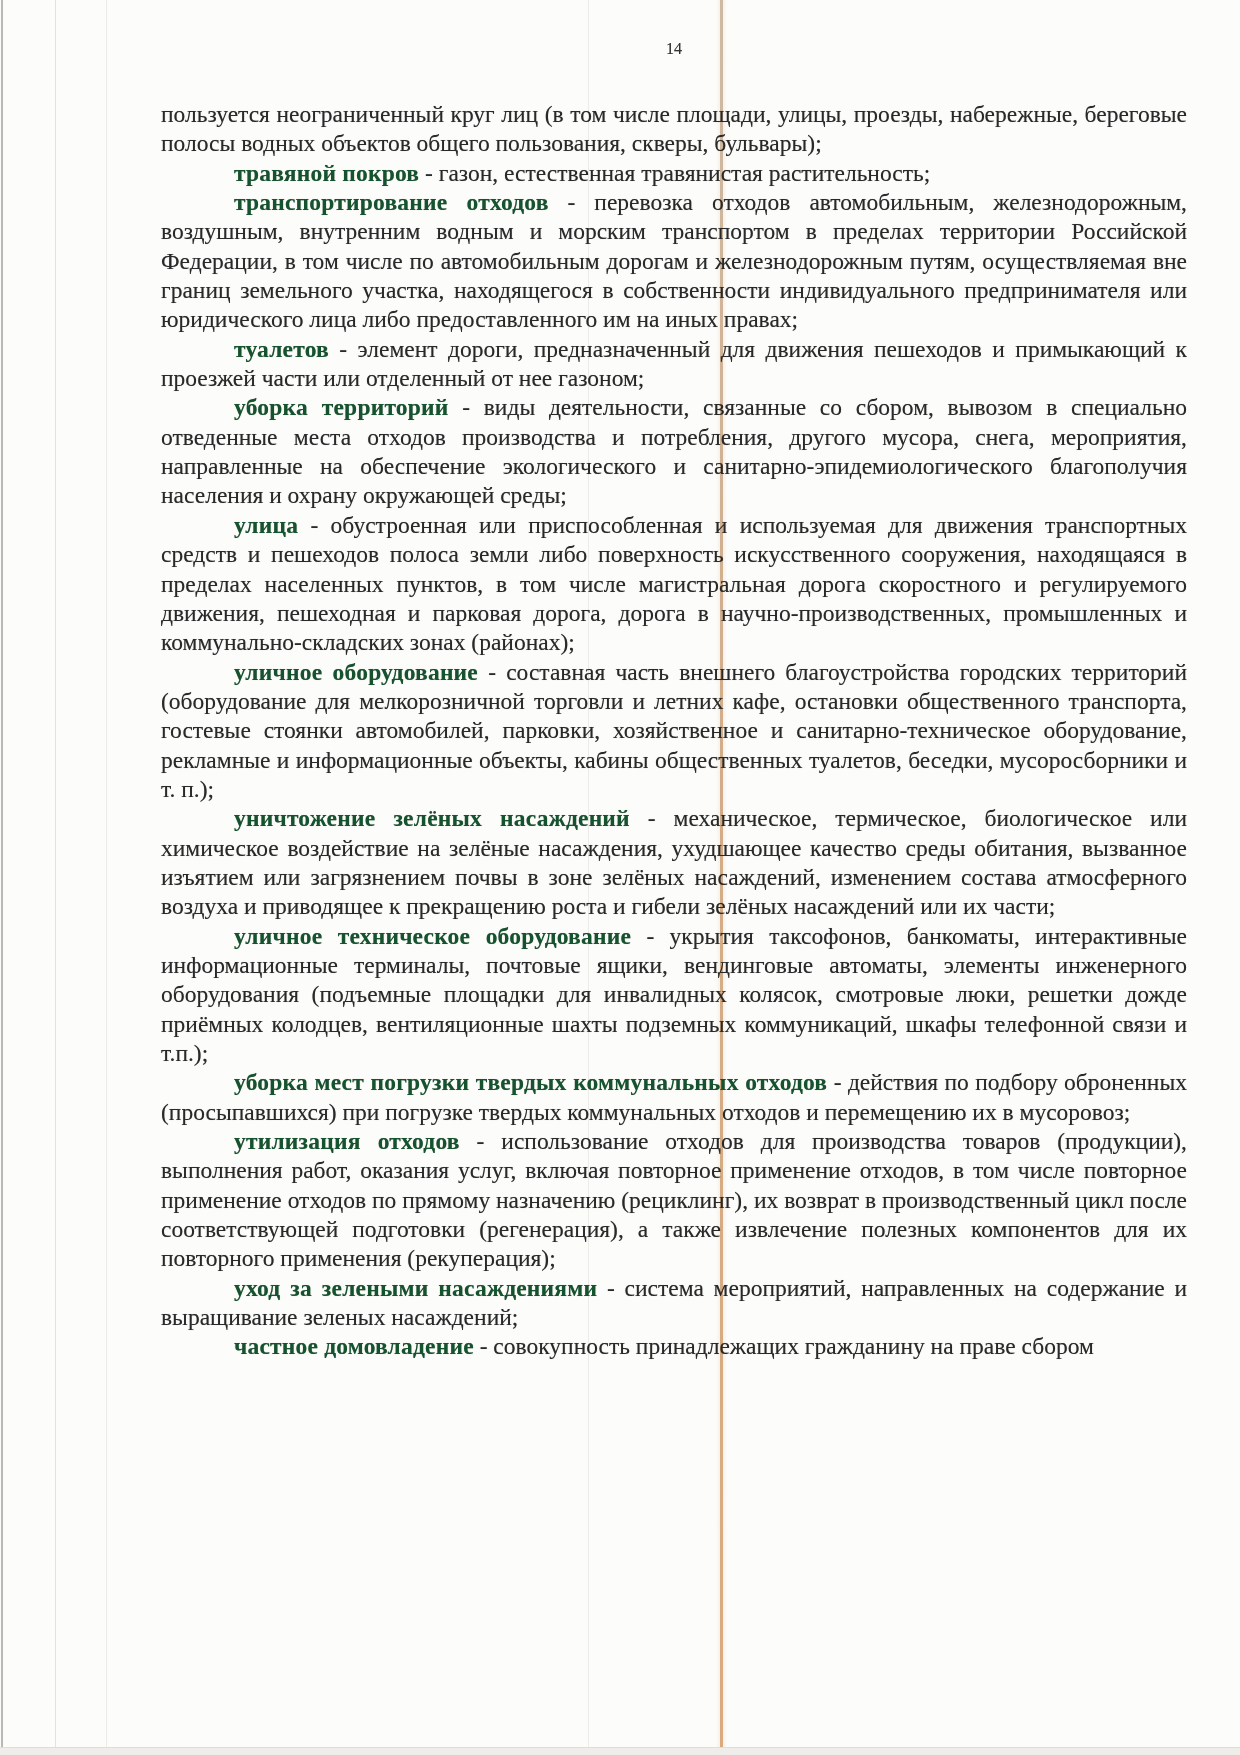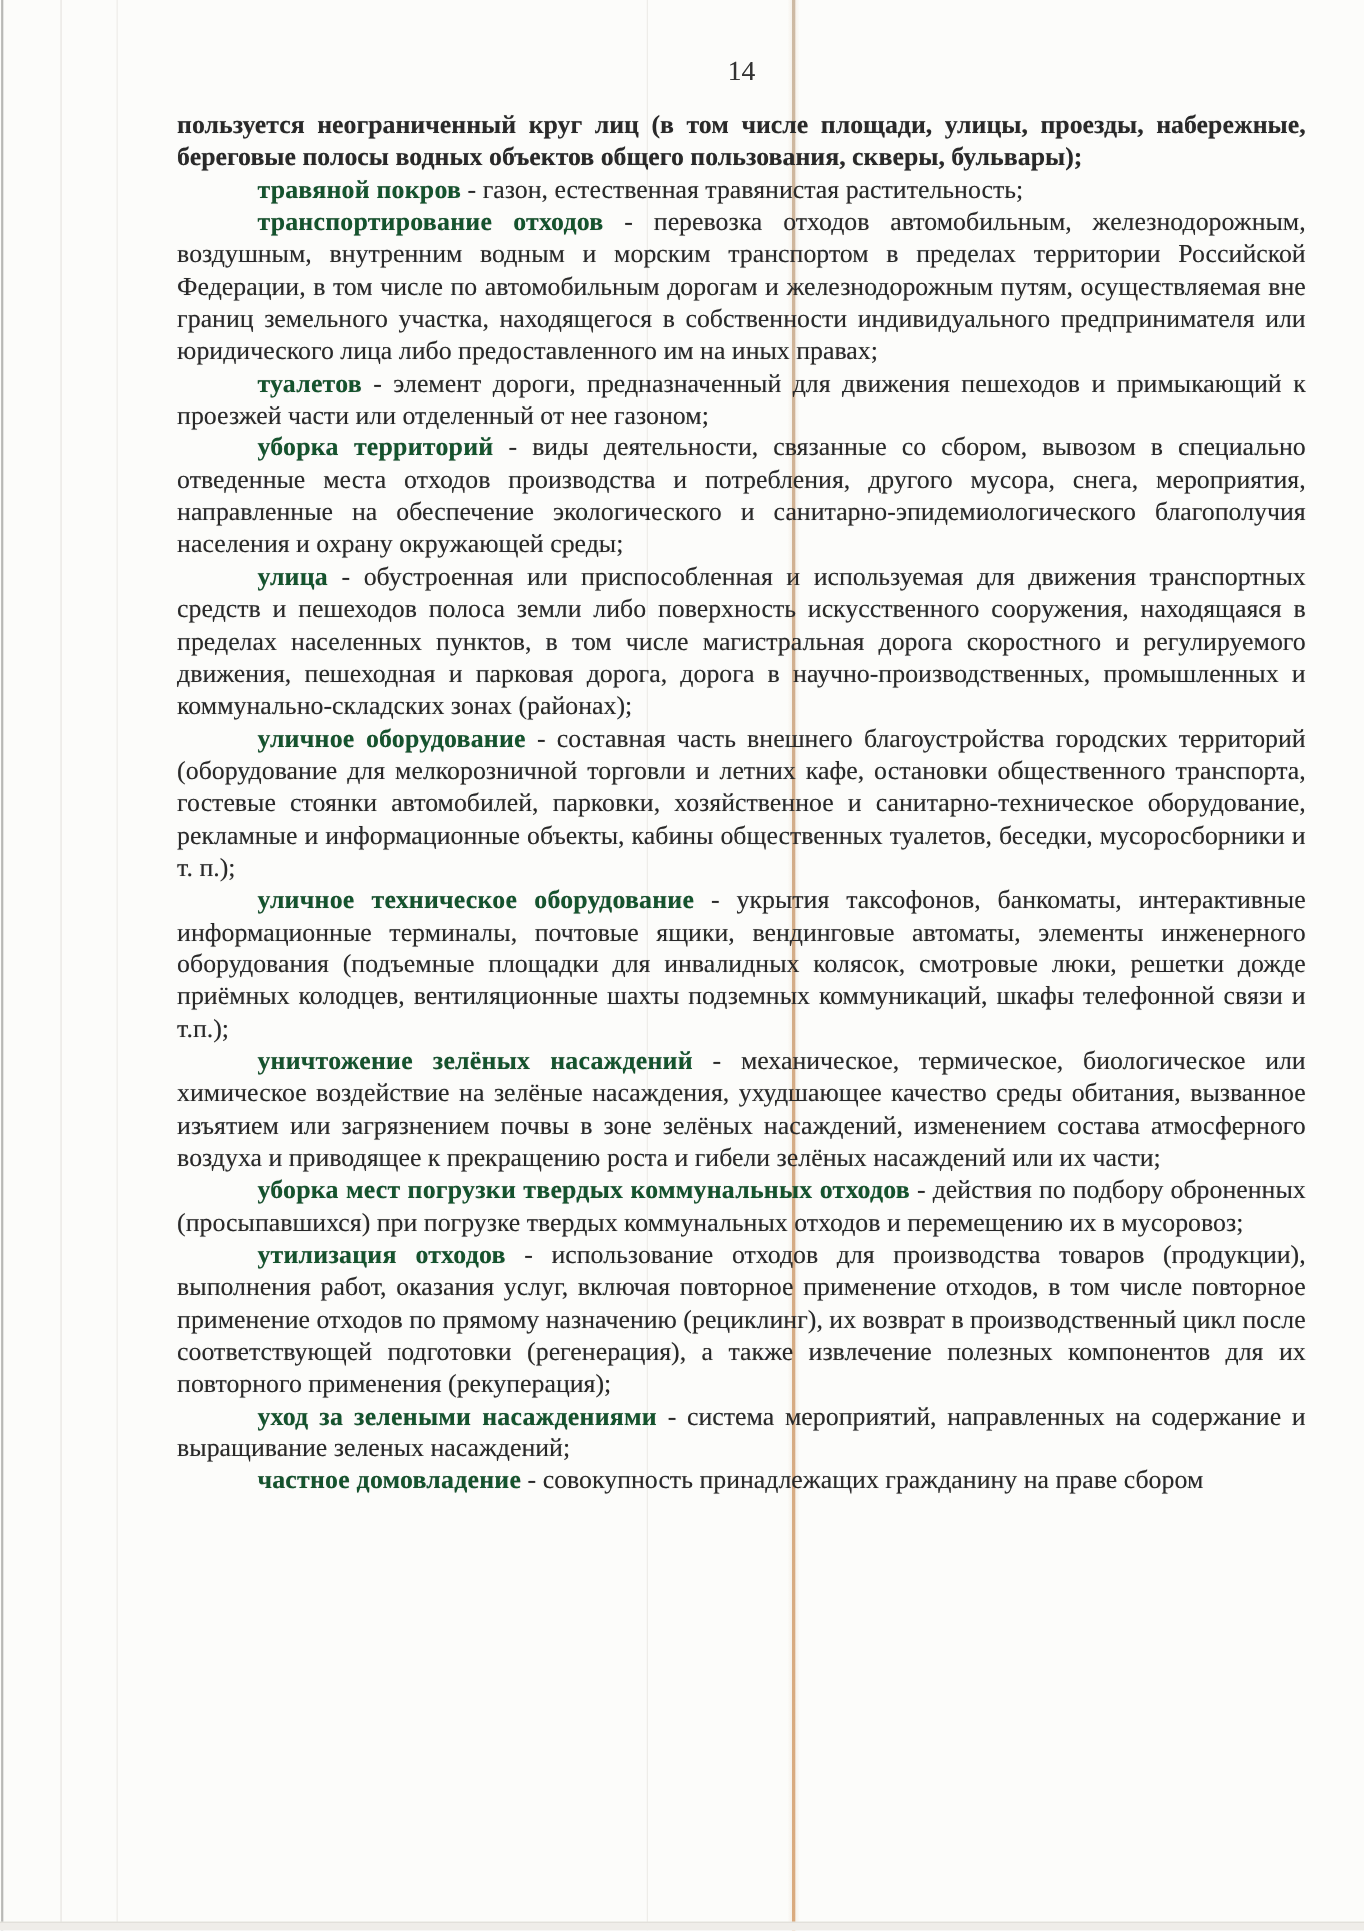--- a/index.html
+++ b/index.html
@@ -66,43 +66,41 @@
     background: #efede9;
     border-top: 1px solid #dfddd8;
   }
   
   .page-number {
     position: absolute;
     top: 40px;
     left: 161px;
     width: 1026px;
     text-align: center;
-    font-size: 25px;
+    font-size: 16px;
     color: #333;
     text-shadow: 0 0 0.6px rgba(50,50,50,0.5);
-    margin-top: 12px;
   }
   .body-text {
     position: absolute;
     top: 100px;
     left: 161px;
     width: 1026px;
     font-size: 23.5px;
     line-height: 29.35px;
     text-align: justify;
     color: #292929;
     text-shadow: 0 0 0.7px rgba(45,45,45,0.45);
   }
   .body-text p {
     margin: 0;
     text-indent: 73px;
   }
   .body-text p.continuation {
     text-indent: 0;
-    font-weight: bold;
   }
   .body-text b {
     color: #14532d;
     letter-spacing: 0.2px;
   }
 </style>
 </head>
 <body>
 
 <div class="page" style="--page-bg: #fcfcfa;">
@@ -118,21 +116,21 @@
   <div class="page-number">14</div>
 
   <div class="body-text">
       <p class="continuation"><span>пользуется неограниченный круг лиц (в том числе площади, улицы, проезды, набережные, береговые полосы водных объектов общего пользования, скверы, бульвары);</span></p>
       <p><b>травяной покров</b><span> - газон, естественная травянистая растительность;</span></p>
       <p><b>транспортирование отходов</b><span> - перевозка отходов автомобильным, железнодорожным, воздушным, внутренним водным и морским транспортом в пределах территории Российской Федерации, в том числе по автомобильным дорогам и железнодорожным путям, осуществляемая вне границ земельного участка, находящегося в собственности индивидуального предпринимателя или юридического лица либо предоставленного им на иных правах;</span></p>
       <p><b>туалетов</b><span> - элемент дороги, предназначенный для движения пешеходов и примыкающий к проезжей части или отделенный от нее газоном;</span></p>
       <p><b>уборка территорий</b><span> - виды деятельности, связанные со сбором, вывозом в специально отведенные места отходов производства и потребления, другого мусора, снега, мероприятия, направленные на обеспечение экологического и санитарно-эпидемиологического благополучия населения и охрану окружающей среды;</span></p>
       <p><b>улица</b><span> - обустроенная или приспособленная и используемая для движения транспортных средств и пешеходов полоса земли либо поверхность искусственного сооружения, находящаяся в пределах населенных пунктов, в том числе магистральная дорога скоростного и регулируемого движения, пешеходная и парковая дорога, дорога в научно-производственных, промышленных и коммунально-складских зонах (районах);</span></p>
       <p><b>уличное оборудование</b><span> - составная часть внешнего благоустройства городских территорий (оборудование для мелкорозничной торговли и летних кафе, остановки общественного транспорта, гостевые стоянки автомобилей, парковки, хозяйственное и санитарно-техническое оборудование, рекламные и информационные объекты, кабины общественных туалетов, беседки, мусоросборники и т. п.);</span></p>
+      <p><b>уничтожение зелёных насаждений</b><span> - механическое, термическое, биологическое или химическое воздействие на зелёные насаждения, ухудшающее качество среды обитания, вызванное изъятием или загрязнением почвы в зоне зелёных насаждений, изменением состава атмосферного воздуха и приводящее к прекращению роста и гибели зелёных насаждений или их части;</span></p>
       <p><b>уличное техническое оборудование</b><span> - укрытия таксофонов, банкоматы, интерактивные информационные терминалы, почтовые ящики, вендинговые автоматы, элементы инженерного оборудования (подъемные площадки для инвалидных колясок, смотровые люки, решетки дожде приёмных колодцев, вентиляционные шахты подземных коммуникаций, шкафы телефонной связи и т.п.);</span></p>
-      <p><b>уничтожение зелёных насаждений</b><span> - механическое, термическое, биологическое или химическое воздействие на зелёные насаждения, ухудшающее качество среды обитания, вызванное изъятием или загрязнением почвы в зоне зелёных насаждений, изменением состава атмосферного воздуха и приводящее к прекращению роста и гибели зелёных насаждений или их части;</span></p>
       <p><b>уборка мест погрузки твердых коммунальных отходов</b><span> - действия по подбору оброненных (просыпавшихся) при погрузке твердых коммунальных отходов и перемещению их в мусоровоз;</span></p>
       <p><b>утилизация отходов</b><span> - использование отходов для производства товаров (продукции), выполнения работ, оказания услуг, включая повторное применение отходов, в том числе повторное применение отходов по прямому назначению (рециклинг), их возврат в производственный цикл после соответствующей подготовки (регенерация), а также извлечение полезных компонентов для их повторного применения (рекуперация);</span></p>
       <p><b>уход за зелеными насаждениями</b><span> - система мероприятий, направленных на содержание и выращивание зеленых насаждений;</span></p>
       <p><b>частное домовладение</b><span> - совокупность принадлежащих гражданину на праве сбором</span></p>
     </div>
 
 </div>
 
 </body></html>

